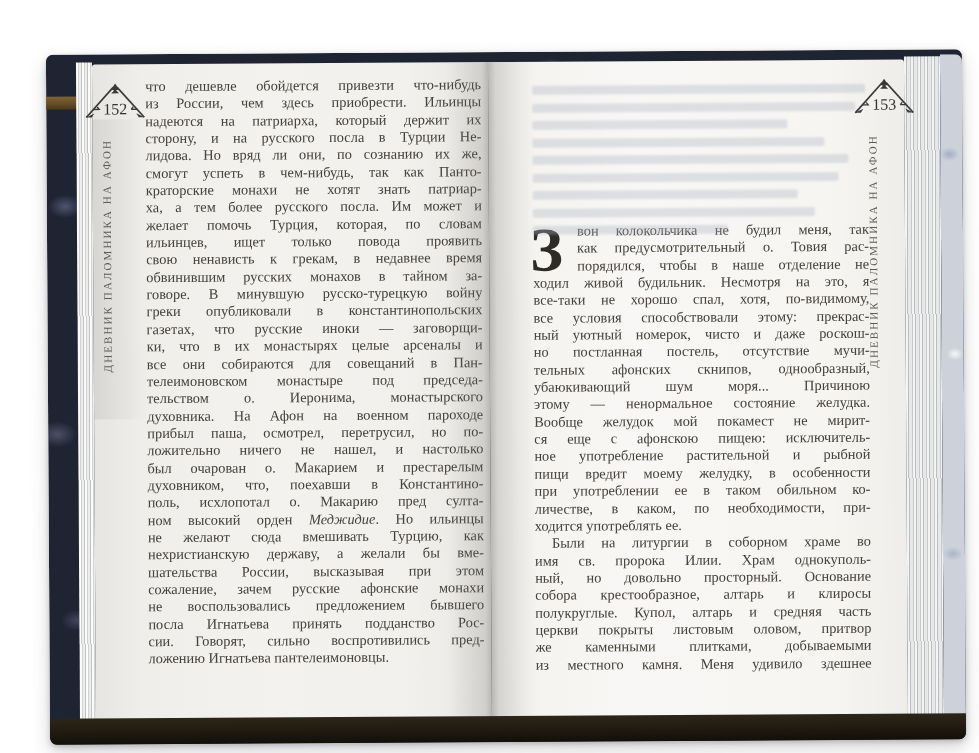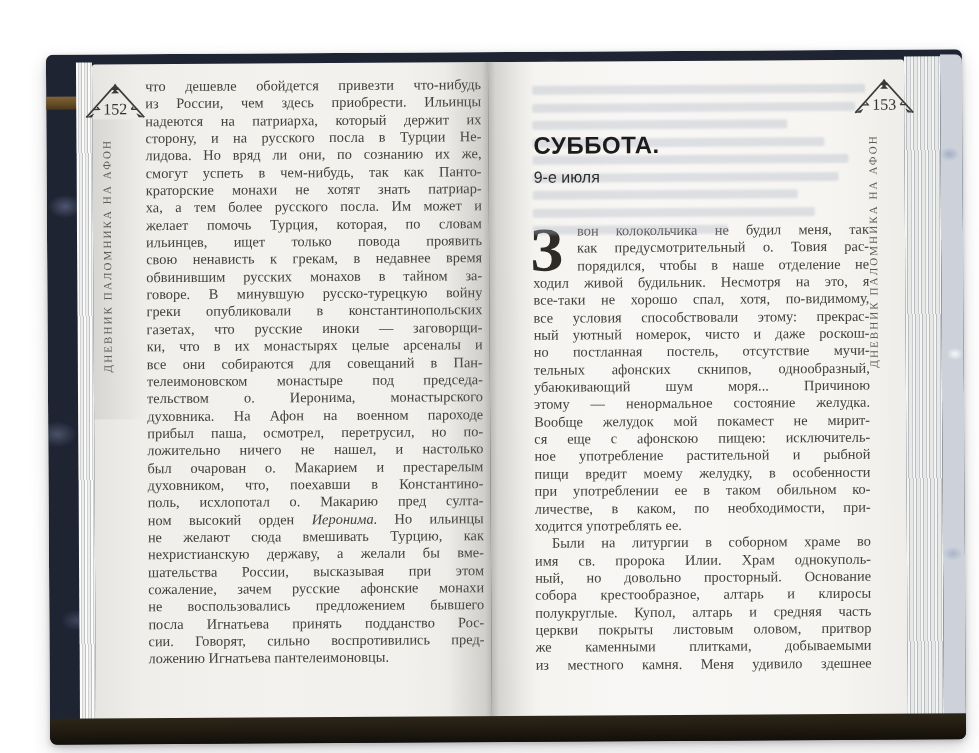--- a/index.html
+++ b/index.html
@@ -136,21 +136,21 @@
           <div class="tline">ки, что в их монастырях целые арсеналы и</div>
           <div class="tline">все они собираются для совещаний в Пан-</div>
           <div class="tline">телеимоновском монастыре под председа-</div>
           <div class="tline">тельством о. Иеронима, монастырского</div>
           <div class="tline">духовника. На Афон на военном пароходе</div>
           <div class="tline">прибыл паша, осмотрел, перетрусил, но по-</div>
           <div class="tline">ложительно ничего не нашел, и настолько</div>
           <div class="tline">был очарован о. Макарием и престарелым</div>
           <div class="tline">духовником, что, поехавши в Константино-</div>
           <div class="tline">поль, исхлопотал о. Макарию пред султа-</div>
-          <div class="tline">ном высокий орден <i>Иеронима</i>. Но ильинцы</div>
+          <div class="tline">ном высокий орден <i>Меджидие</i>. Но ильинцы</div>
           <div class="tline">не желают сюда вмешивать Турцию, как</div>
           <div class="tline">нехристианскую державу, а желали бы вме-</div>
           <div class="tline">шательства России, высказывая при этом</div>
           <div class="tline">сожаление, зачем русские афонские монахи</div>
           <div class="tline">не воспользовались предложением бывшего</div>
           <div class="tline">посла Игнатьева принять подданство Рос-</div>
           <div class="tline">сии. Говорят, сильно воспротивились пред-</div>
           <div class="tline end">ложению Игнатьева пантелеимоновцы.</div>
         </div>
     </div>
@@ -179,24 +179,20 @@
         <path d="M3 38 L30 8" stroke="#3a3a38" fill="none" stroke-width="1.7"></path>
         <path d="M34 8 L61 38" stroke="#3a3a38" fill="none" stroke-width="1.7"></path>
         <path d="M3 38 l8 -4 l-2.5 4 z" fill="#3a3a38"></path>
         <path d="M61 38 l-8 -4 l2.5 4 z" fill="#3a3a38"></path>
         <path d="M10 30 h6 l-2 -2.5 M48 30 h6 M50 27.5 l-2 2.5" stroke="#3a3a38" stroke-width="1.3" fill="none"></path>
         <text x="32" y="35" text-anchor="middle">153</text>
       </svg>
 
       <div class="runtitle right">ДНЕВНИК ПАЛОМНИКА НА АФОН</div>
 
-      <div class="rp-head">
-        <div class="rp-title">СУББОТА.</div>
-        <div class="rp-date">9-е июля</div>
-      </div>
 
       <div class="dropcap">З</div>
 
       <div class="text-col right">
           <div class="tline drop1">вон колокольчика не будил меня, так</div>
           <div class="tline drop1">как предусмотрительный о. Товия рас-</div>
           <div class="tline drop1">порядился, чтобы в наше отделение не</div>
           <div class="tline">ходил живой будильник. Несмотря на это, я</div>
           <div class="tline">все-таки не хорошо спал, хотя, по-видимому,</div>
           <div class="tline">все условия способствовали этому: прекрас-</div>

